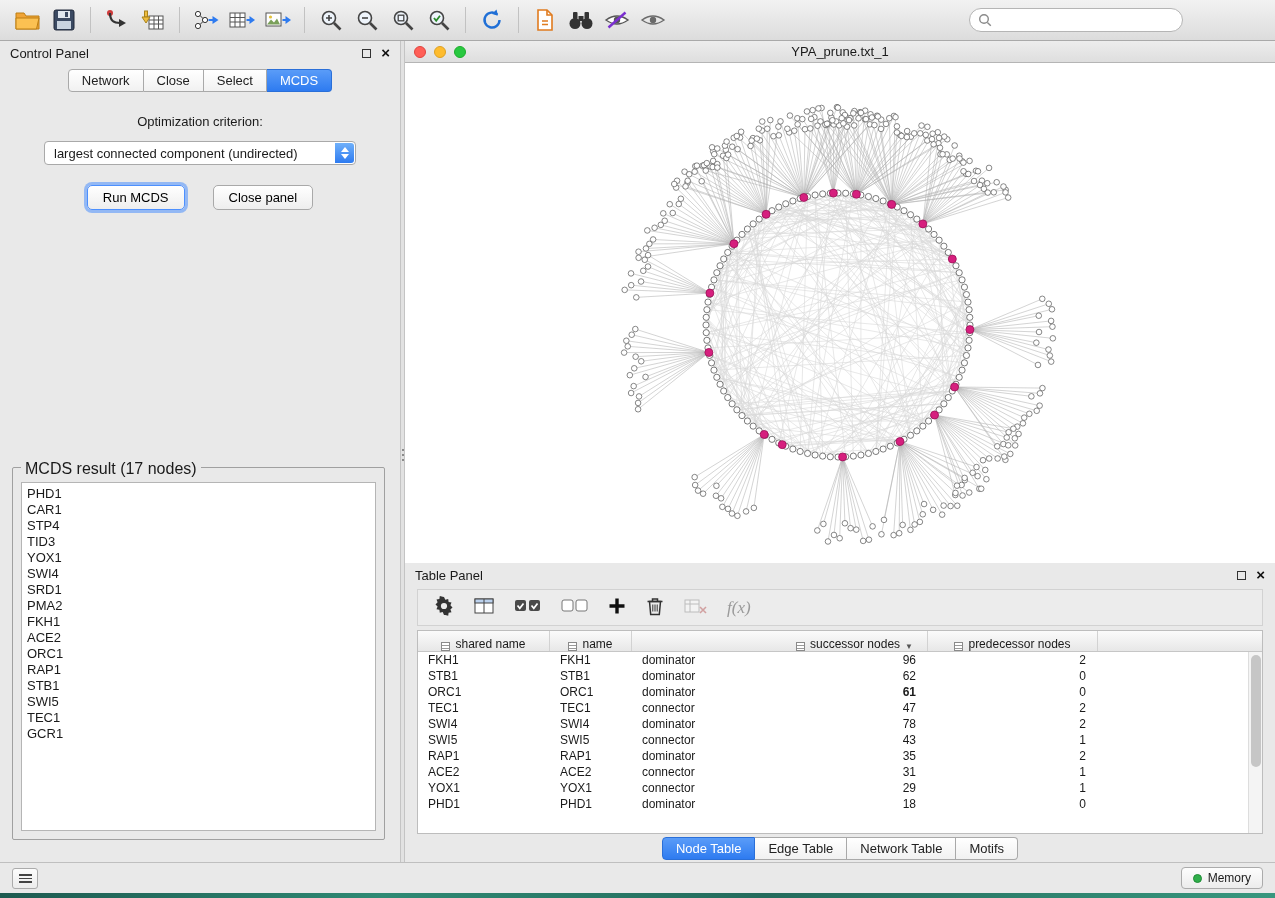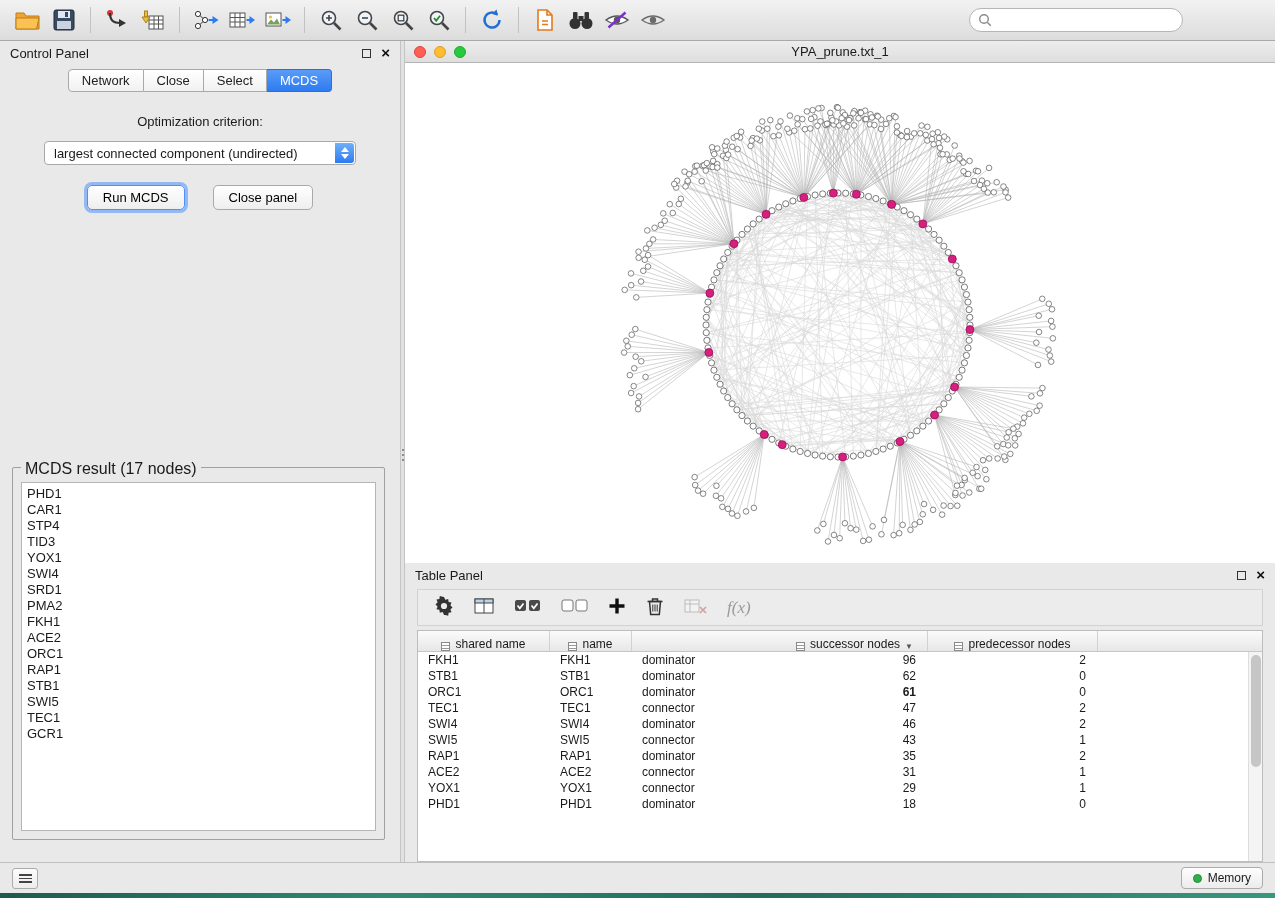--- a/index.html
+++ b/index.html
@@ -1363,21 +1363,21 @@
             <div class="td" style="width: 82px;">TEC1</div>
             <div class="td" style="width: 150px;">connector</div>
             <div class="td num" style="width: 146px;">47</div>
             <div class="td num" style="width: 170px;">2</div>
             <div class="td filler"></div>
           </div>
           <div class="tr">
             <div class="td" style="width: 132px;">SWI4</div>
             <div class="td" style="width: 82px;">SWI4</div>
             <div class="td" style="width: 150px;">dominator</div>
-            <div class="td num" style="width: 146px;">46</div>
+            <div class="td num" style="width: 146px;">78</div>
             <div class="td num" style="width: 170px;">2</div>
             <div class="td filler"></div>
           </div>
           <div class="tr">
             <div class="td" style="width: 132px;">SWI5</div>
             <div class="td" style="width: 82px;">SWI5</div>
             <div class="td" style="width: 150px;">connector</div>
             <div class="td num" style="width: 146px;">43</div>
             <div class="td num" style="width: 170px;">1</div>
             <div class="td filler"></div>
@@ -1412,20 +1412,26 @@
             <div class="td" style="width: 150px;">dominator</div>
             <div class="td num" style="width: 146px;">18</div>
             <div class="td num" style="width: 170px;">0</div>
             <div class="td filler"></div>
           </div>
         </div>
       <div class="vscroll">
           <span class="vthumb"></span>
         </div>
     </div>
+    <div class="tp-tabs seg-row" style="margin-top:0;">
+        <div class="seg active">Node Table</div>
+        <div class="seg">Edge Table</div>
+        <div class="seg">Network Table</div>
+        <div class="seg">Motifs</div>
+      </div>
   </div>
 
   <div class="status-bar">
     <span class="status-menu-btn">
         <span class="list-glyph"></span>
       </span>
     <span class="memory-btn">
       <span class="green-dot"></span>
       <span>Memory</span>
     </span>

